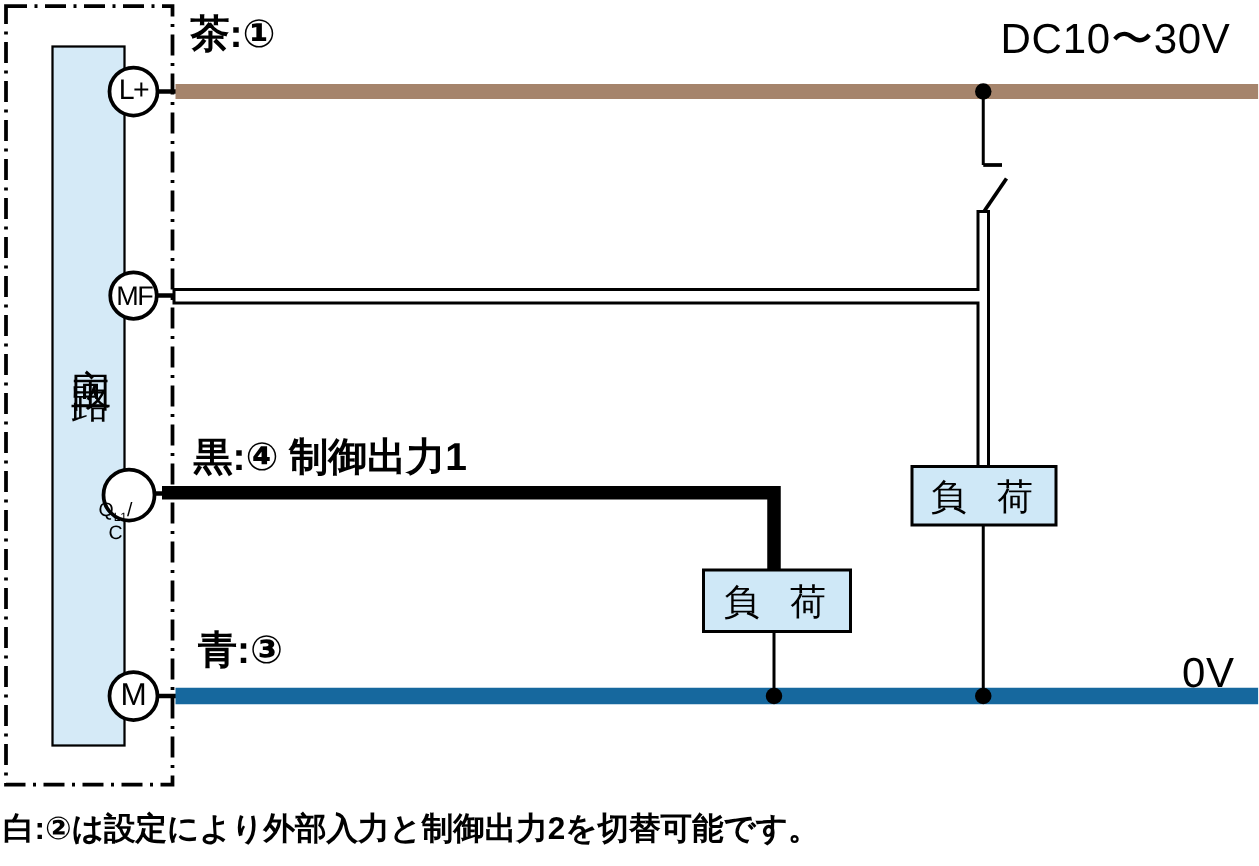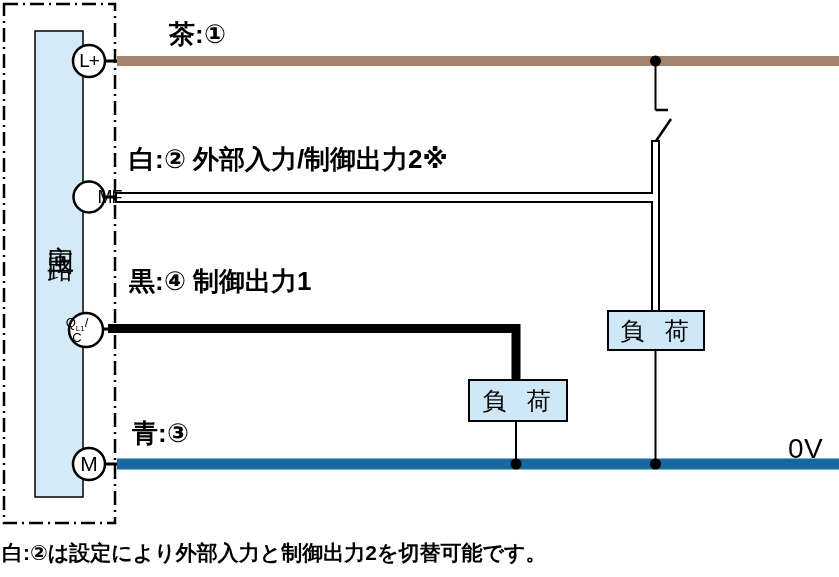--- a/index.html
+++ b/index.html
@@ -20,22 +20,22 @@
     position:absolute;display:flex;align-items:center;justify-content:center;
     font-size:24px;font-weight:400;letter-spacing:3px;font-family:Liberation Mono, monospace;
   }
   .load-label.load1{left:469px;top:380px;width:98px;height:41px;}
   .load-label.load2{left:608px;top:311px;width:96px;height:39px;}
   .term{
     position:absolute;display:flex;align-items:center;justify-content:center;
     text-align:center;font-weight:400;
   }
   .term-lplus{left:73px;top:45px;width:32px;height:32px;font-size:19px;letter-spacing:-1px;}
-  .term-mf{left:74px;top:182px;width:31px;height:31px;font-size:18px;letter-spacing:-1px;margin-left:20px;}
-  .term-q{left:69px;top:313px;width:16px;height:34px;flex-direction:column;font-size:13px;line-height:0.9;}
+  .term-mf{left:74px;top:182px;width:31px;height:31px;font-size:18px;letter-spacing:-1px;}
+  .term-q{left:69px;top:330px;width:16px;height:34px;flex-direction:column;font-size:13px;line-height:0.9;}
   .term-q sub{font-size:8px;}
   .term-m{left:73px;top:448px;width:32px;height:32px;font-size:21px;}
 </style>
 </head>
 <body>
 
 <div class="stage">
 
   <svg width="839" height="577" viewBox="0 0 839 577">
 
@@ -80,25 +80,25 @@
   </svg>
 
   <div class="term term-lplus">L+</div>
   <div class="term term-mf">MF</div>
   <div class="term term-q">
     <div><span>Q</span><sub>L1</sub><span>/</span></div>
     <div>C</div>
   </div>
   <div class="term term-m">M</div>
 
-  <div class="lbl wire-label" style="left:127px;top:20px;margin-left:42px;">茶:①</div>
-  <div class="lbl wire-label" style="left:129px;top:145px;">白:② 外部入力/制御出力2※</div>
-  <div class="lbl wire-label" style="left:129px;top:267px;">黒:④ 制御出力1</div>
+  <div class="lbl wire-label" style="left:127px;top:8px;">茶:①</div>
+  <div class="lbl wire-label" style="left:129px;top:290px;">黒:④ 制御出力1</div>
   <div class="lbl wire-label" style="left:132px;top:419px;">青:③</div>
 
+  <div class="lbl supply-label" style="left:667px;top:11px;">DC10〜30V</div>
   <div class="lbl supply-label" style="left:788px;top:434px;">0V</div>
 
   <div class="lbl main-circuit-label">主回路</div>
 
   <div class="load-label load1">負 荷</div>
   <div class="load-label load2">負 荷</div>
 
   <div class="lbl footnote">白:②は設定により外部入力と制御出力2を切替可能です。</div>
 
 </div>

